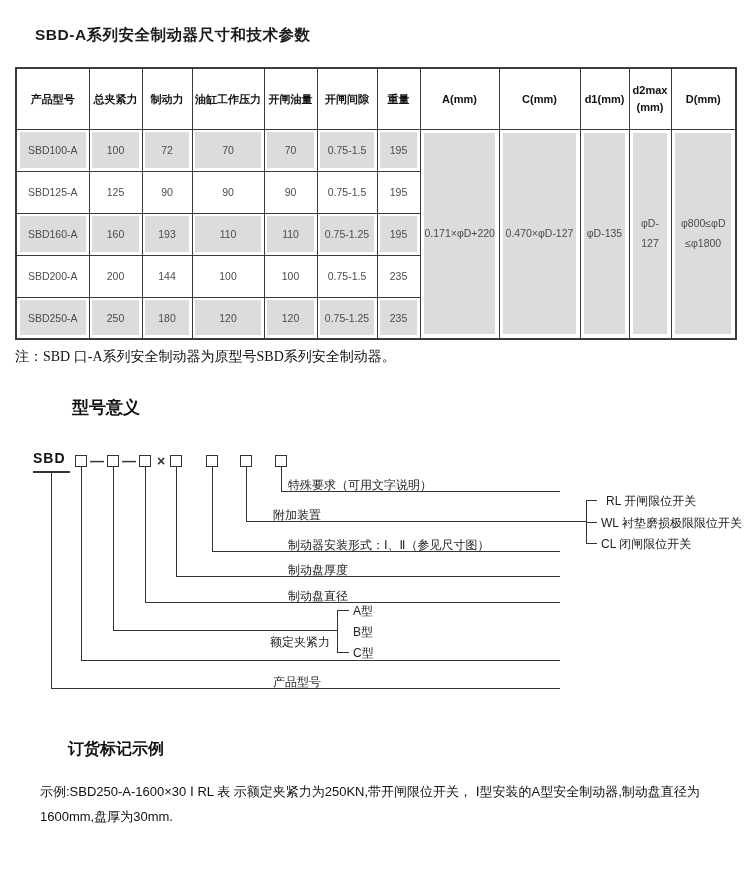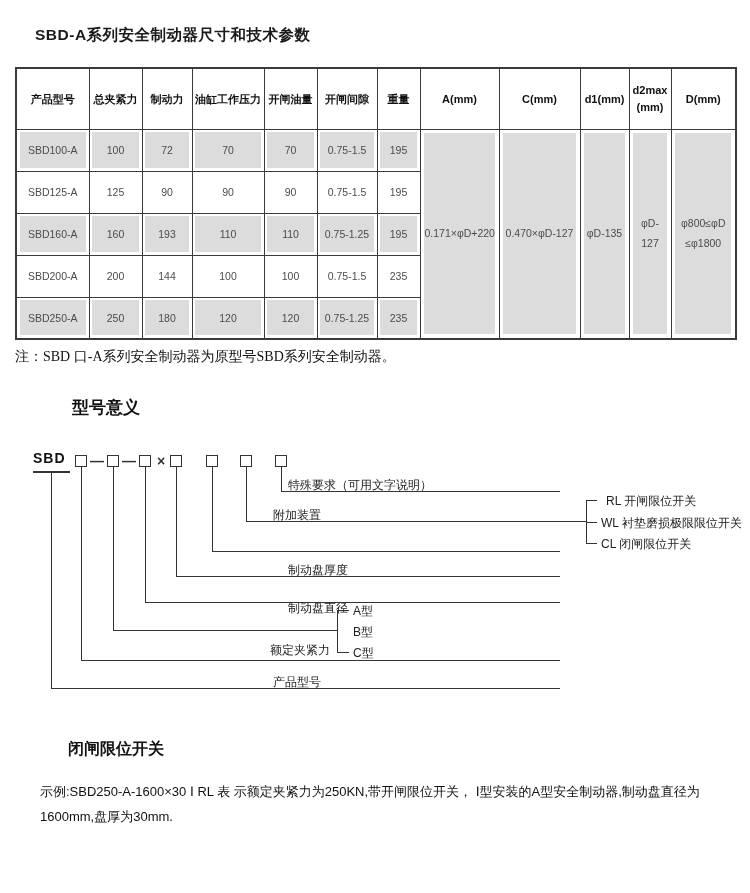--- a/index.html
+++ b/index.html
@@ -155,39 +155,40 @@
     <div class="hl" style="left:246px; top:81px;  width:340px;"></div>
     <div class="hl" style="left:212px; top:111px; width:348px;"></div>
     <div class="hl" style="left:176px; top:136px; width:384px;"></div>
     <div class="hl" style="left:145px; top:162px; width:415px;"></div>
     <div class="hl" style="left:113px; top:190px; width:224px;"></div>
     <div class="hl" style="left:81px;  top:220px; width:479px;"></div>
     <div class="hl" style="left:51px;  top:248px; width:509px;"></div>
 
     <span class="dg-label" style="left:288px; top:37px;">特殊要求（可用文字说明）</span>
     <span class="dg-label" style="left:273px; top:67px;">附加装置</span>
+    <span class="dg-label" style="left:288px; top:97px;">制动器安装形式：Ⅰ、Ⅱ（参见尺寸图）</span>
     <span class="dg-label" style="left:288px; top:122px;">制动盘厚度</span>
-    <span class="dg-label" style="left:288px; top:148px;margin-top:12px;">制动盘直径</span>
-    <span class="dg-label" style="left:270px; top:202px;text-align:right;">额定夹紧力</span>
+    <span class="dg-label" style="left:288px; top:148px;">制动盘直径</span>
+    <span class="dg-label" style="left:270px; top:194px;text-align:right;">额定夹紧力</span>
     <span class="dg-label" style="left:273px; top:234px;">产品型号</span>
 
     <div class="vl" style="left:337px; top:170px; height:42px;"></div>
     <div class="hl" style="left:337px; top:170px; width:12px;"></div>
     <div class="hl" style="left:337px; top:212px; width:12px;"></div>
     <span class="dg-label" style="left:353px; top:163px;">A型</span>
     <span class="dg-label" style="left:353px; top:184px;">B型</span>
     <span class="dg-label" style="left:353px; top:205px;">C型</span>
 
     <div class="vl" style="left:586px; top:60px; height:43px;"></div>
     <div class="hl" style="left:586px; top:60px;  width:11px;"></div>
     <div class="hl" style="left:586px; top:82px;  width:11px;"></div>
     <div class="hl" style="left:586px; top:103px; width:11px;"></div>
     <span class="dg-label" style="left:591px; top:53px;margin-left:15px;">RL 开闸限位开关</span>
     <span class="dg-label" style="left:601px; top:75px;">WL 衬垫磨损极限限位开关</span>
     <span class="dg-label" style="left:601px; top:96px;">CL 闭闸限位开关</span>
   </div>
 
-  <div class="h2" style="left:68px; top:739px; font-size:16px;">闭闸限位开关</div>
+  <div class="h2" style="left:68px; top:739px; font-size:16px;">订货标记示例</div>
 
   <div class="example">示例:SBD250-A-1600×30 Ⅰ RL  表 示额定夹紧力为250KN,带开闸限位开关， Ⅰ型安装的A型安全制动器,制动盘直径为1600mm,盘厚为30mm.</div>
 
 
 </div>
 
 </body></html>

